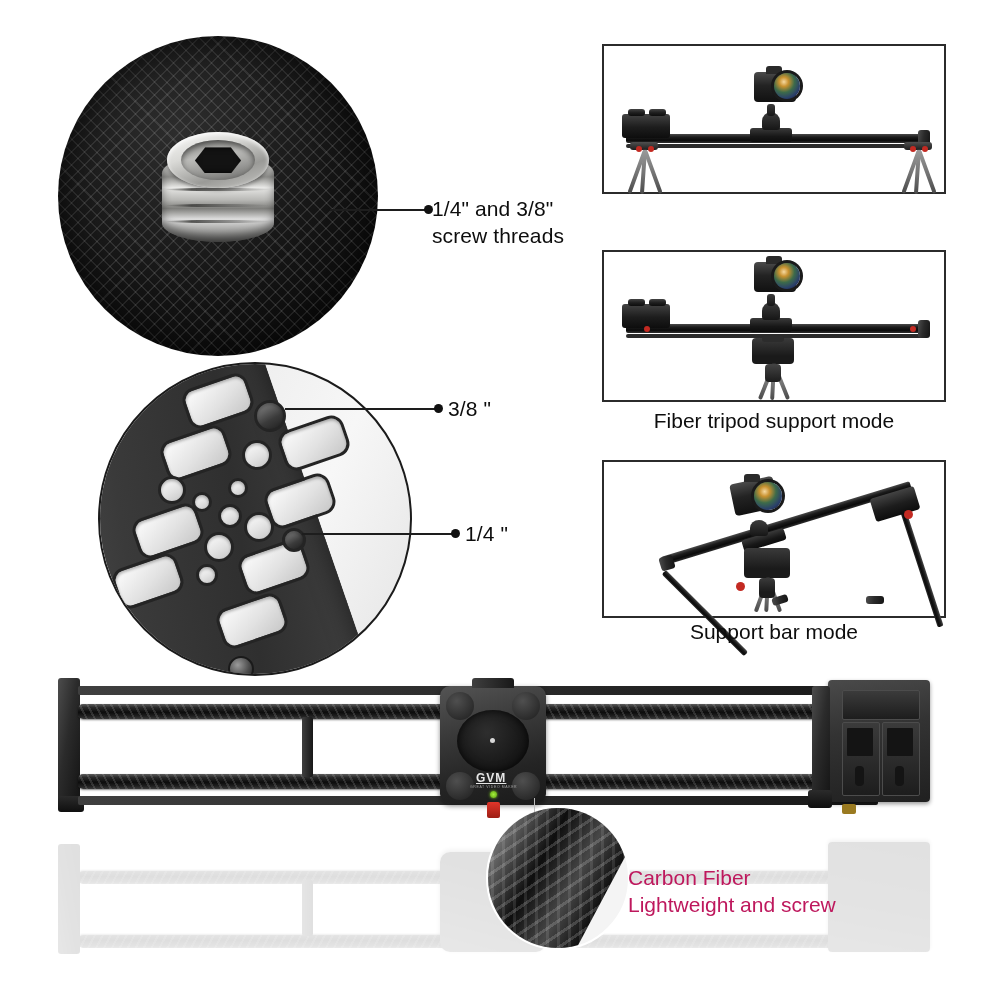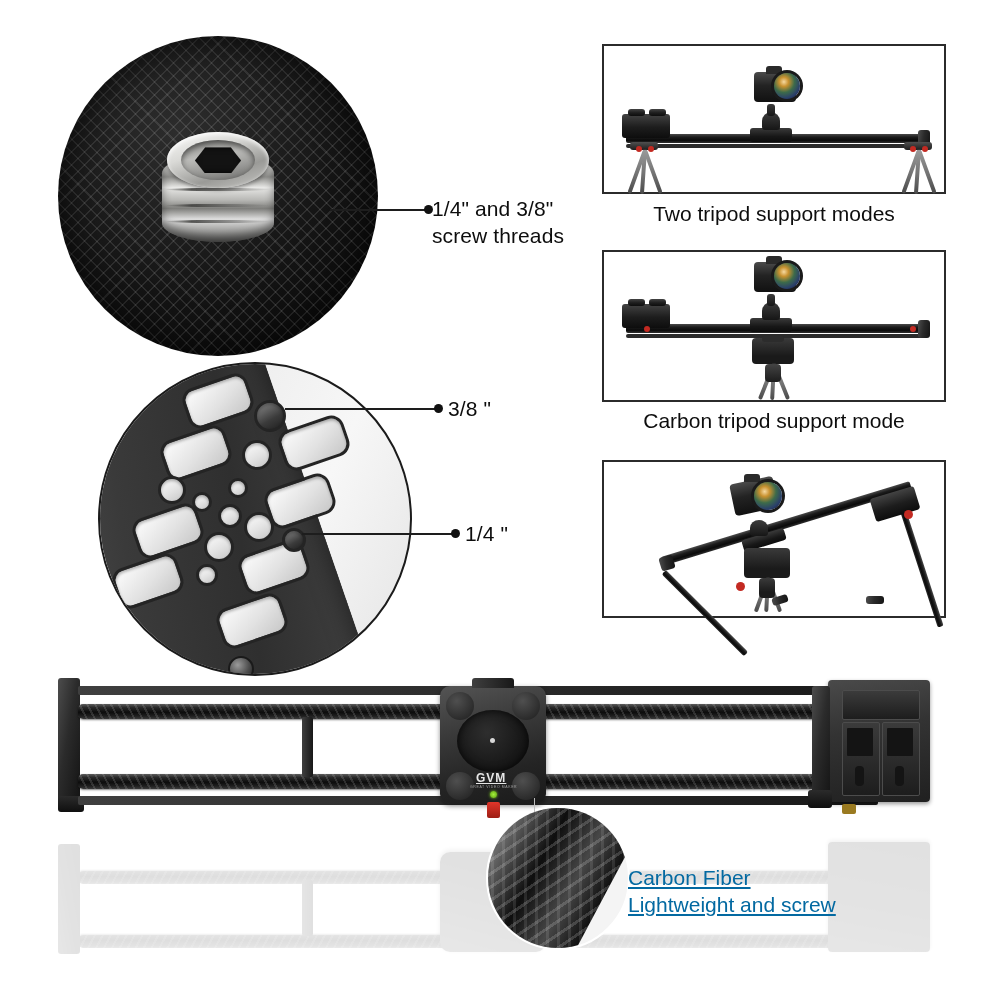--- a/index.html
+++ b/index.html
@@ -351,23 +351,22 @@
   }
   .carbon-connector {
     position: absolute;
     background: #cfcfcf;
     height: 1px;
   }
   .carbon-label {
     position: absolute;
     font-size: 21px;
     line-height: 27px;
-    color: #0369a1;
+    color: #be185d;
     white-space: pre-line;
-    text-decoration: underline;
   }
 </style>
 </head>
 <body>
 
 <div class="stage">
 
   <div class="circle-shot" id="circle-thread">
     <div class="screw">
       <div class="screw-body"></div>
@@ -450,21 +449,20 @@
 
     <div class="mini-tripod" style="left:314px; top:100px;">
       <div class="tripod-head" style="left:-14px; top:-4px; width:28px; height:8px;"></div>
       <div class="tripod-leg" style="left:-1px; top:4px; height:46px; transform:rotate(20deg);"></div>
       <div class="tripod-leg" style="left:-1px; top:4px; height:46px; transform:rotate(-20deg);"></div>
       <div class="tripod-leg" style="left:-1px; top:4px; height:44px; transform:rotate(4deg);"></div>
       <div class="red-knob" style="left:-8px; top:0px; width:6px; height:6px;"></div>
       <div class="red-knob" style="left:4px; top:0px; width:6px; height:6px;"></div>
     </div>
   </div>
-  <div class="panel-caption" style="left:594px; top:202px;">Two tripod support modes</div>
 
   <div class="panel" style="left:602px; top:250px; width:344px; height:152px;">
     <div class="rail-bar" style="left:22px; top:72px; width:300px; height:9px;"></div>
     <div class="rail-bar" style="left:22px; top:82px; width:300px; height:4px; background:#2b2b2b;"></div>
     <div class="mini-motorbox" style="left:18px; top:52px; width:48px; height:24px;"></div>
     <div class="mini-motorbox" style="left:24px; top:47px; width:17px; height:7px;"></div>
     <div class="mini-motorbox" style="left:45px; top:47px; width:17px; height:7px;"></div>
 
     <div class="mini-carriage" style="left:146px; top:66px; width:42px; height:14px;"></div>
     <div class="mini-head" style="left:158px; top:50px; width:18px; height:18px; border-radius:50% 50% 3px 3px;"></div>
@@ -479,21 +477,21 @@
     <div class="mini-tripod" style="left:169px; top:112px;">
       <div class="tripod-leg" style="left:-1px; top:0px; height:38px; transform:rotate(22deg);"></div>
       <div class="tripod-leg" style="left:-1px; top:0px; height:38px; transform:rotate(-22deg);"></div>
       <div class="tripod-leg" style="left:-1px; top:0px; height:36px; transform:rotate(3deg);"></div>
       <div class="fluid-head" style="left:-8px; top:0px; width:16px; height:18px; background:linear-gradient(180deg,#444,#1c1c1c);"></div>
     </div>
 
     <div class="red-knob" style="left:40px; top:74px; width:6px; height:6px;"></div>
     <div class="red-knob" style="left:306px; top:74px; width:6px; height:6px;"></div>
   </div>
-  <div class="panel-caption" style="left:594px; top:409px;">Carbon tripod support mode</div>
+  <div class="panel-caption" style="left:594px; top:409px;">Fiber tripod support mode</div>
 
   <div class="panel" style="left:602px; top:460px; width:344px; height:158px;">
 
     <div class="rail-bar" style="left:58px; top:95px; width:260px; height:9px; transform:rotate(-17deg); transform-origin:left center;"></div>
 
     <div class="rail-bar" style="left:62px; top:108px; width:116px; height:6px; transform:rotate(45deg); transform-origin:left top;"></div>
     <div class="rail-bar" style="left:300px; top:42px; width:128px; height:6px; transform:rotate(72deg); transform-origin:left top;"></div>
 
     <div class="mini-motorbox" style="left:268px; top:30px; width:46px; height:24px; transform:rotate(-17deg);"></div>
     <div class="red-knob" style="left:300px; top:48px; width:9px; height:9px;"></div>
@@ -511,20 +509,21 @@
     <div class="mini-tripod" style="left:163px; top:116px;">
       <div class="tripod-leg" style="left:-1px; top:0px; height:36px; transform:rotate(20deg);"></div>
       <div class="tripod-leg" style="left:-1px; top:0px; height:36px; transform:rotate(-20deg);"></div>
       <div class="tripod-leg" style="left:-1px; top:0px; height:34px; transform:rotate(3deg);"></div>
       <div class="fluid-head" style="left:-8px; top:0px; width:16px; height:20px;"></div>
     </div>
 
     <div class="end-cap" style="left:168px; top:134px; width:16px; height:8px; transform:rotate(-17deg);"></div>
     <div class="end-cap" style="left:262px; top:134px; width:18px; height:8px;"></div>
   </div>
+  <div class="panel-caption" style="left:594px; top:620px;">Support bar mode</div>
 
   <div id="product">
 
     <div class="end-cap" style="left:6px; top:6px; width:22px; height:124px;"></div>
     <div class="end-cap" style="left:6px; top:124px; width:26px; height:16px; background:linear-gradient(180deg,#2b2b2b,#0f0f0f);"></div>
 
     <div class="rail-tube" style="left:26px; top:32px; width:800px; height:15px;"></div>
 
     <div class="rail-tube" style="left:26px; top:102px; width:800px; height:15px;"></div>
 

